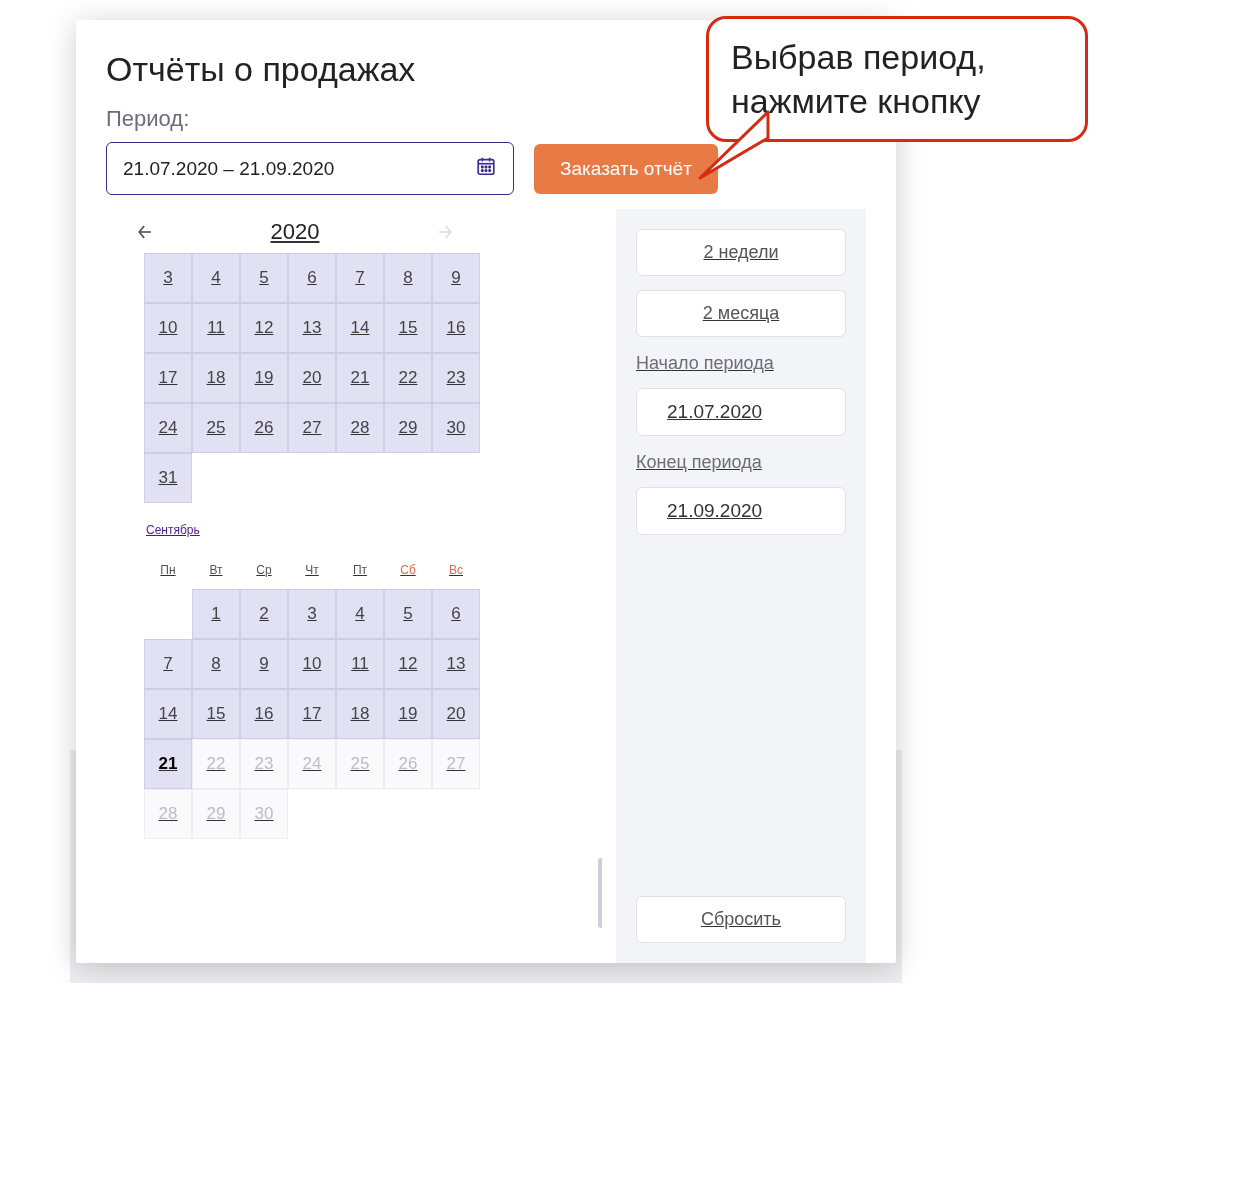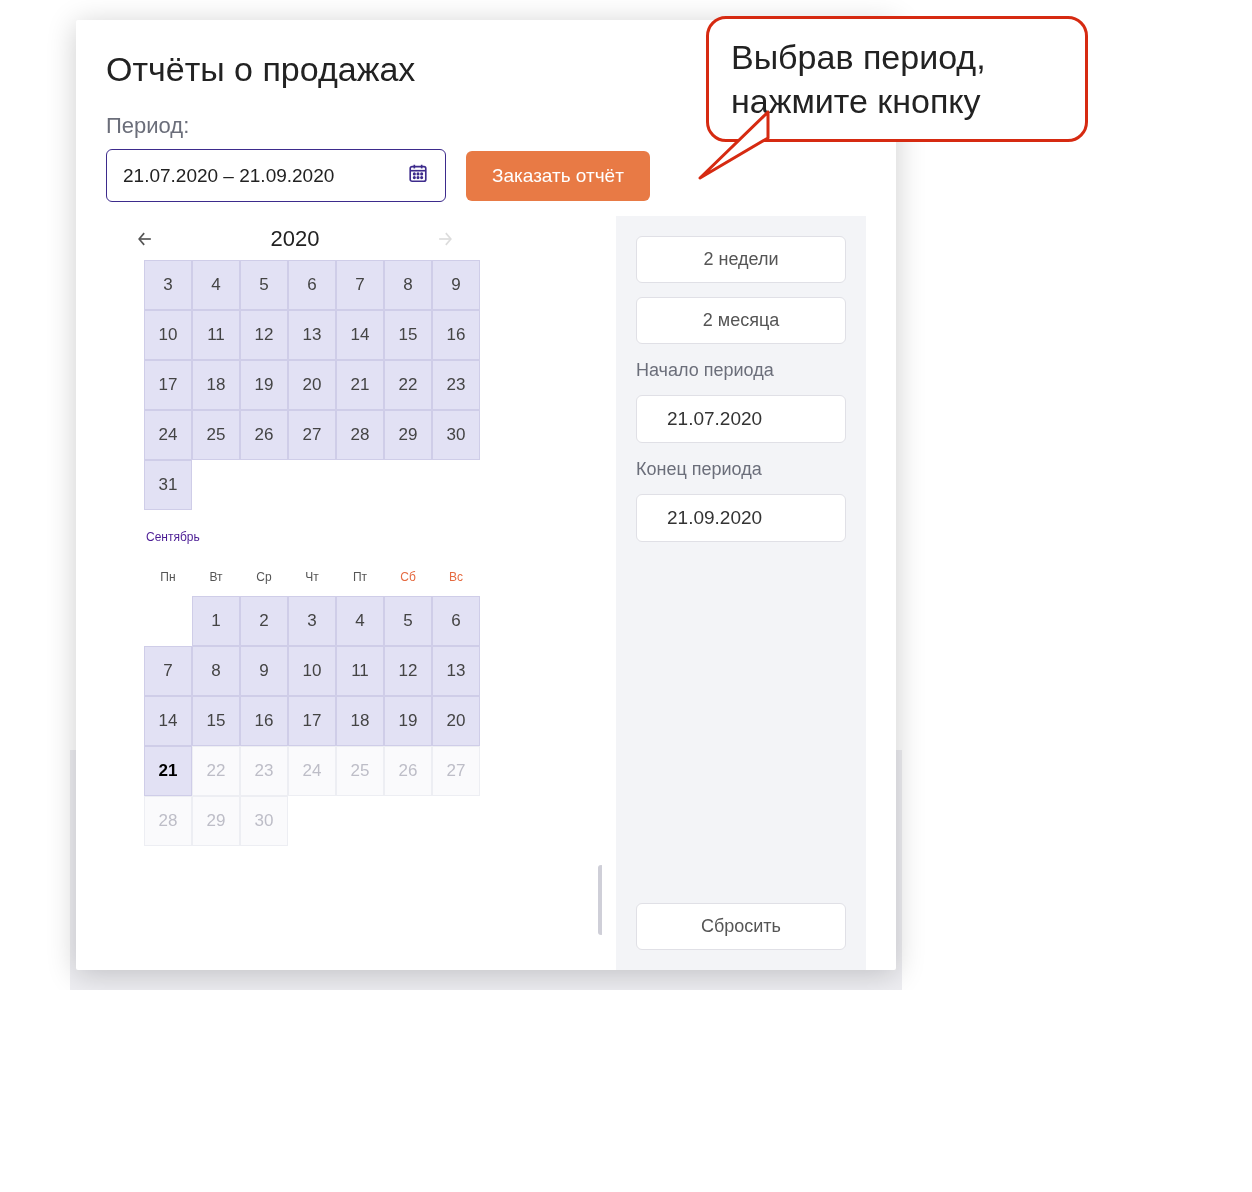--- a/index.html
+++ b/index.html
@@ -15,21 +15,21 @@
       border-radius: 2px;
       box-shadow: 0 4px 30px rgba(0,0,0,0.2);
       position: relative;
       padding: 30px 30px 0 30px;
       margin-left: 56px;
     }
     .page-title {
       font-size: 34px;
       font-weight: 500;
       color: #222;
-      margin-bottom: 24px;
+      margin-bottom: 17px;
     }
     .period-label {
       font-size: 22px;
       color: #6b6e7a;
       margin-bottom: 10px;
     }
     .controls-row {
       display: flex;
       gap: 20px;
       align-items: center;
@@ -37,39 +37,40 @@
     }
     .date-range-input {
       border: 1.5px solid #3d2b8c;
       border-radius: 6px;
       padding: 12px 16px;
       font-size: 19px;
       color: #222;
       display: flex;
       align-items: center;
       justify-content: space-between;
-      width: 340px;
+      width: 408px;
       cursor: pointer;
       background: #fff;
     }
     .date-range-input svg { width: 22px; height: 22px; }
     .order-btn {
       background: #e87a45;
       color: #fff;
       border: none;
       border-radius: 6px;
       padding: 14px 26px;
       font-size: 19px;
       cursor: pointer;
     }
     .popup {
       display: flex;
       gap: 4px;
       background: #fff;
       border-radius: 4px;
+      text-decoration: underline;
     }
     .calendar-area {
       flex: 1;
       padding: 10px 10px 10px 20px;
       position: relative;
     }
     .year-row {
       display: flex;
       align-items: center;
       justify-content: space-between;

